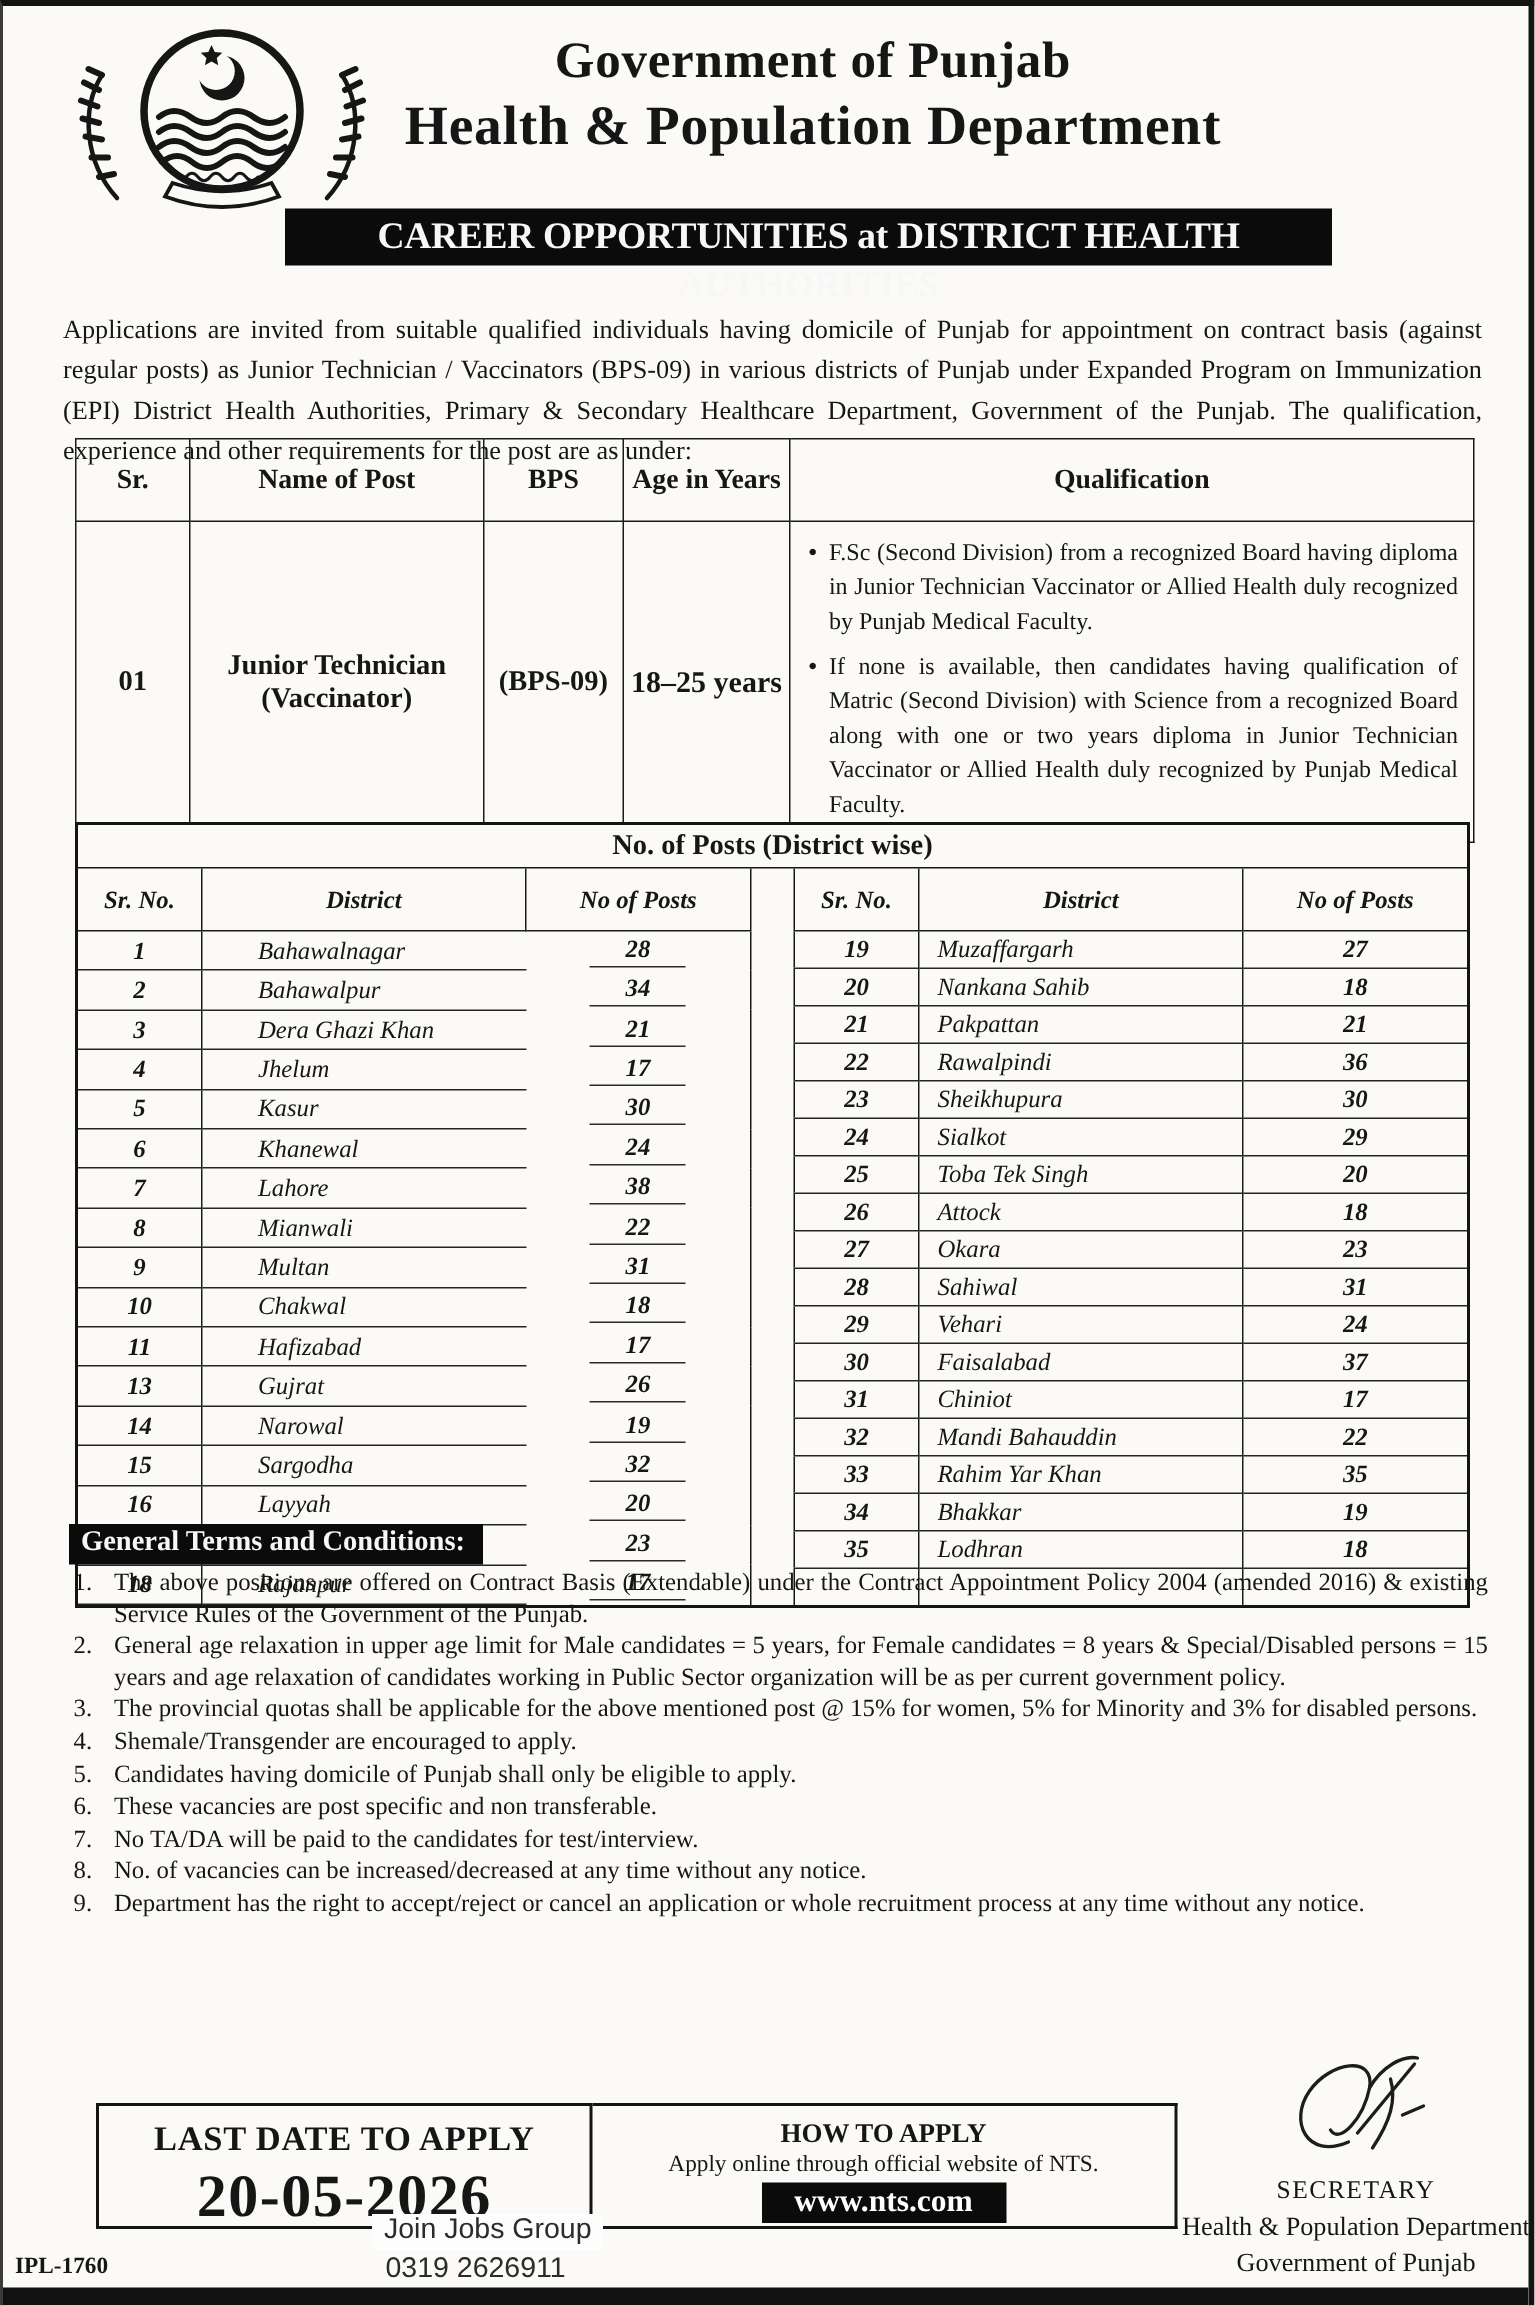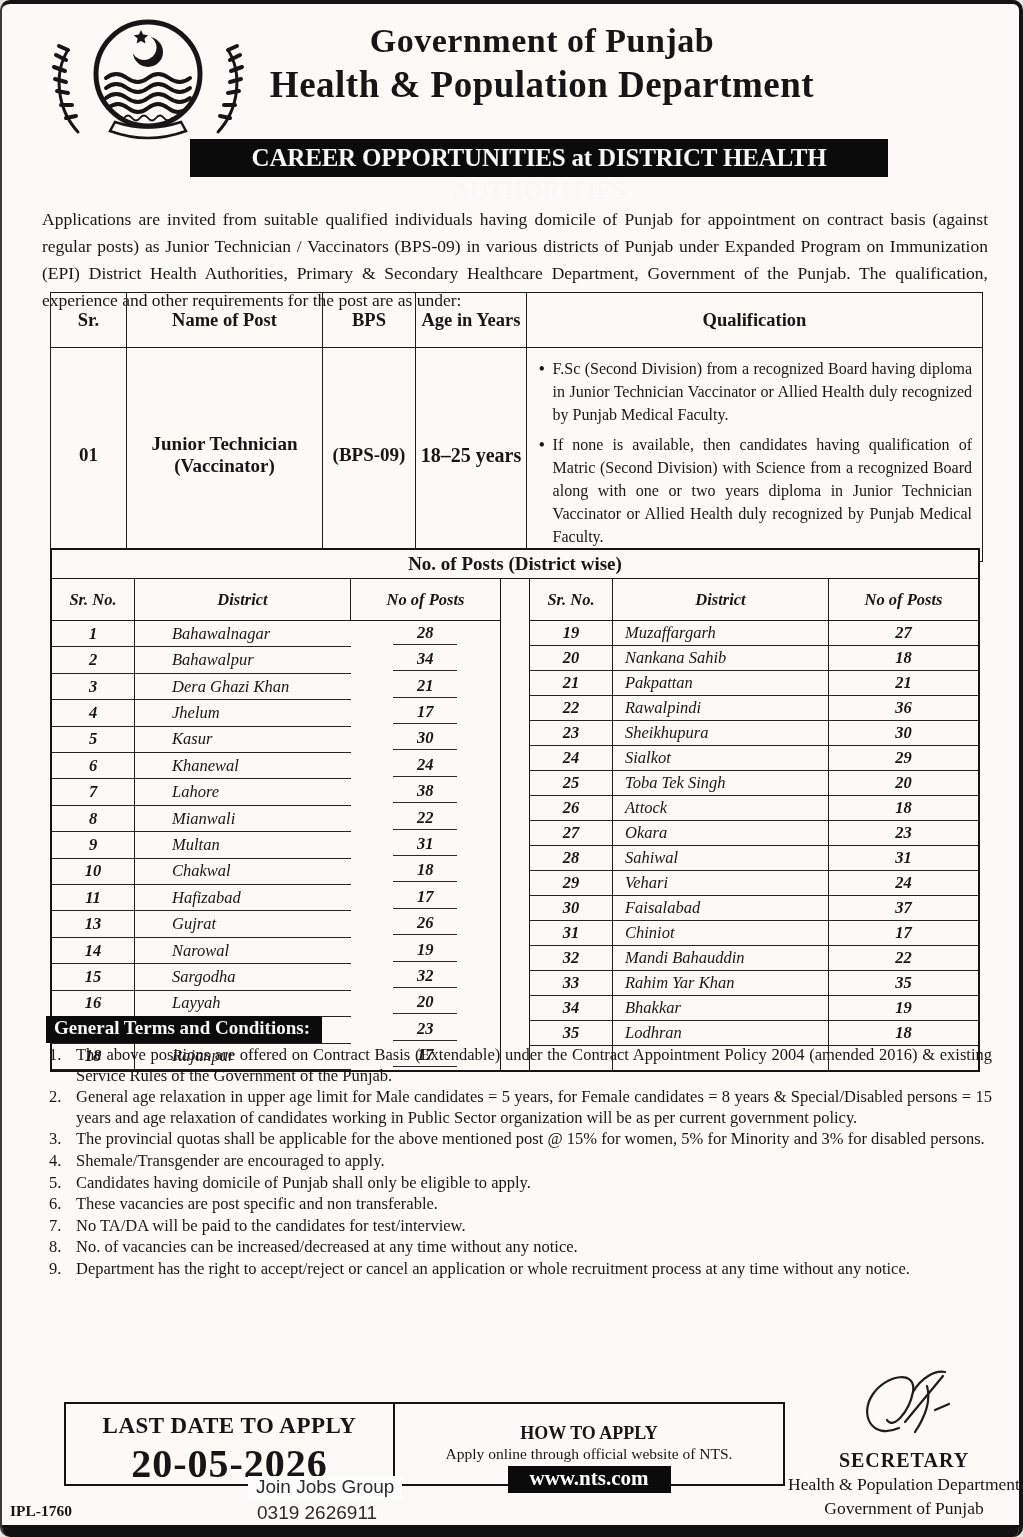--- a/index.html
+++ b/index.html
@@ -4,21 +4,20 @@
 <style>
   html,body{margin:0;padding:0;background:#e8e6e2;}
   .page{
     position:relative;width:1023px;height:1537px;margin:0 auto;
     background:#fbfaf7;overflow:hidden;
     font-family:"Liberation Serif", serif;color:#161616;
     box-sizing:border-box;
     border-top:4px solid #141414;
     border-right:4px solid #141414;
     border-left:2px solid #3a3a3a;
-    border-radius:10px;
   }
   
   .logo{position:absolute;left:42px;top:8px;width:208px;height:128px;}
   .titles{position:absolute;left:210px;top:16px;width:660px;text-align:center;}
   .org1{font-size:34px;font-weight:bold;line-height:42px;letter-spacing:.5px;}
   .org2{font-size:37px;font-weight:bold;line-height:46px;letter-spacing:.5px;}
   .banner{
     position:absolute;left:190px;top:137px;width:694px;height:34px;
     background:#0b0b0b;color:#f7f7f7;text-align:center;
     font-size:25px;font-weight:bold;line-height:33px;letter-spacing:-0.2px;
@@ -76,26 +75,26 @@
   }
   .terms{position:absolute;left:40px;top:1041px;width:950px;}
   .term{display:flex;font-size:16.5px;line-height:20.6px;margin-bottom:1px;}
   .term-num{flex:0 0 34px;padding-left:7px;box-sizing:border-box;}
   .term-text{flex:1;text-align:justify;}
   
   .box-date{position:absolute;left:62px;top:1398px;width:331px;height:84px;border:2.5px solid #141414;box-sizing:border-box;text-align:center;}
   .box-date .lbl{font-size:23px;font-weight:bold;margin-top:9px;letter-spacing:.5px;}
   .box-date .val{font-size:40px;font-weight:bold;letter-spacing:1px;margin-top:1px;}
   .box-how{position:absolute;left:393px;top:1398px;width:390px;height:84px;border:2.5px solid #141414;border-left:none;box-sizing:border-box;text-align:center;}
-  .box-how .lbl{font-size:18px;font-weight:bold;margin-top:19px;}
+  .box-how .lbl{font-size:18px;font-weight:bold;margin-top:8px;}
   .box-how .sub{font-size:15.5px;margin-top:1px;}
   .ntsbar{display:inline-block;background:#0b0b0b;color:#fff;font-size:21px;font-weight:bold;padding:0 22px 2px;margin-top:3px;}
   .sig{position:absolute;left:845px;top:1362px;width:130px;height:84px;}
   .secr{position:absolute;left:784px;top:1444px;width:236px;text-align:center;}
-  .secr .s1{font-size:20px;font-weight:bold;letter-spacing:1px;line-height:24px;}
+  .secr .s1{font-size:17px;font-weight:normal;letter-spacing:1px;line-height:24px;}
   .secr .s2,.secr .s3{font-size:17.5px;line-height:24px;}
   .wm1{position:absolute;left:246px;top:1472px;background:#fdfdfd;padding:0 8px 2px;font-family:"Liberation Sans",sans-serif;font-size:19px;color:#2b2b2b;}
   .wm2{position:absolute;left:255px;top:1498px;font-family:"Liberation Sans",sans-serif;font-size:19px;color:#2b2b2b;}
   .ipl{position:absolute;left:8px;top:1498px;font-size:15.5px;font-weight:bold;}
   .botbar{position:absolute;left:0;bottom:0;width:100%;height:12px;background:#111;}
 </style>
 </head>
 <body>
 
 <div class="page">

